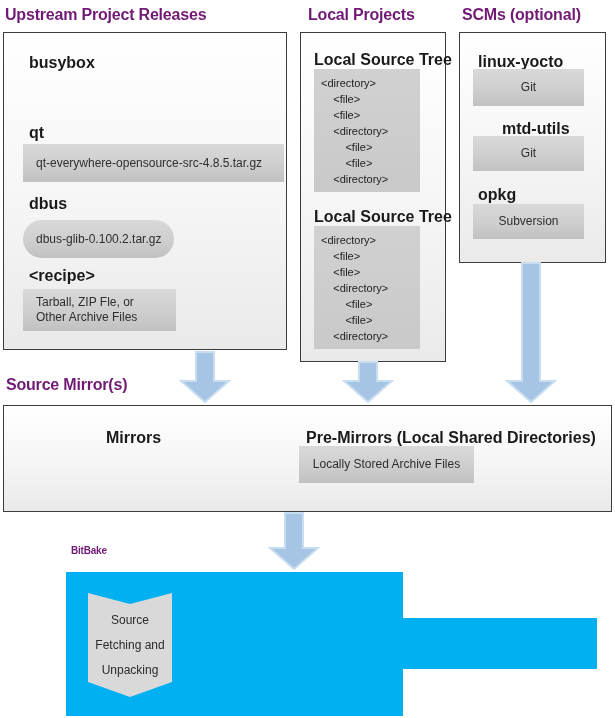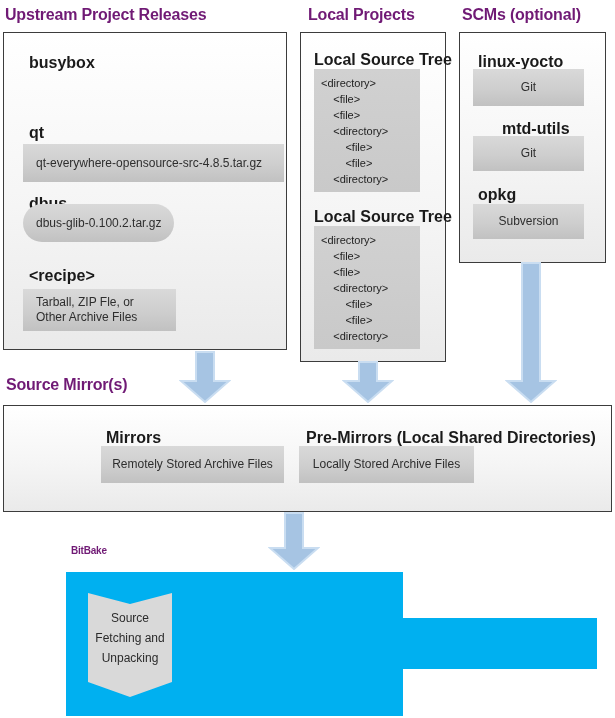--- a/index.html
+++ b/index.html
@@ -34,41 +34,41 @@
   .arrow{position:absolute;}
   .arrow path{fill:#a6c4e3;stroke:#c9ddf1;stroke-width:2;}
   .bitbake-box{position:absolute;left:66px;top:572px;width:337px;height:144px;background:#00b0f0;}
   .bitbake-bar{position:absolute;left:403px;top:618px;width:194px;height:51px;background:#00b0f0;}
   .ribbon{
     position:absolute;left:88px;top:593px;width:84px;height:104px;background:#d9d9d9;
     clip-path:polygon(0 0,50% 11px,100% 0,100% calc(100% - 15px),50% 100%,0 calc(100% - 15px));
     display:flex;justify-content:center;
   }
   .ribbon-text{
-    padding-top:15px;font-size:12px;line-height:20px;color:#2b2b2b;
+    padding-top:15px;font-size:12px;line-height:25px;color:#2b2b2b;
     text-align:center;width:70px;
   }
 </style>
 </head>
 <body>
 
 <div id="canvas">
 
   <div class="section-title" style="left:5px;top:6px;">Upstream Project Releases</div>
   <div class="section-title" style="left:308px;top:6px;">Local Projects</div>
   <div class="section-title" style="left:462px;top:6px;">SCMs (optional)</div>
 
   <div class="outer-box" style="left:3px;top:32px;width:284px;height:318px;">
     <div class="inner-label" style="left:25px;top:21px;">busybox</div>
 
     <div class="inner-label" style="left:25px;top:91px;">qt</div>
     <div class="chip left" style="left:19px;top:111px;width:261px;height:38px;">qt-everywhere-opensource-src-4.8.5.tar.gz</div>
 
     <div class="inner-label" style="left:25px;top:162px;">dbus</div>
-    <div class="chip left" style="left:19px;top:171px;width:151px;height:38px;border-radius:19px;">dbus-glib-0.100.2.tar.gz</div>
+    <div class="chip left" style="left:19px;top:187px;width:151px;height:38px;border-radius:19px;">dbus-glib-0.100.2.tar.gz</div>
 
     <div class="inner-label" style="left:25px;top:234px;">&lt;recipe&gt;</div>
     <div class="chip left" style="left:19px;top:256px;width:153px;height:42px;">Tarball, ZIP Fle, or
 Other Archive Files</div>
   </div>
 
   <div class="outer-box" style="left:300px;top:32px;width:146px;height:330px;text-decoration:underline;">
     <div class="inner-label" style="left:13px;top:18px;">Local Source Tree</div>
     <div class="treebox" style="left:13px;top:36px;width:106px;height:123px;">&lt;directory&gt;
     &lt;file&gt;
@@ -105,21 +105,20 @@
   <svg class="arrow" style="left:342px;top:361px;" width="52" height="42" viewBox="0 0 52 42">
     <path d="M17 1 L17 20 L2 20 L26 41 L50 20 L35 20 L35 1 Z"></path>
   </svg>
   <svg class="arrow" style="left:505px;top:262px;" width="52" height="141" viewBox="0 0 52 141">
     <path d="M17 1 L17 119 L2 119 L26 140 L50 119 L35 119 L35 1 Z"></path>
   </svg>
 
   <div class="section-title" style="left:6px;top:376px;">Source Mirror(s)</div>
   <div class="outer-box" style="left:3px;top:405px;width:609px;height:107px;">
     <div class="inner-label" style="left:102px;top:23px;">Mirrors</div>
-    <div class="chip center" style="left:97px;top:40px;width:183px;height:37px;">Remotely Stored Archive Files</div>
 
     <div class="inner-label" style="left:302px;top:23px;">Pre-Mirrors (Local Shared Directories)</div>
     <div class="chip center" style="left:295px;top:40px;width:175px;height:37px;">Locally Stored Archive Files</div>
   </div>
 
   <svg class="arrow" style="left:268px;top:512px;" width="52" height="58" viewBox="0 0 52 58">
     <path d="M17 1 L17 36 L2 36 L26 57 L50 36 L35 36 L35 1 Z"></path>
   </svg>
 
   <div class="section-title" style="left:71px;top:545px;font-size:10px;">BitBake</div>

